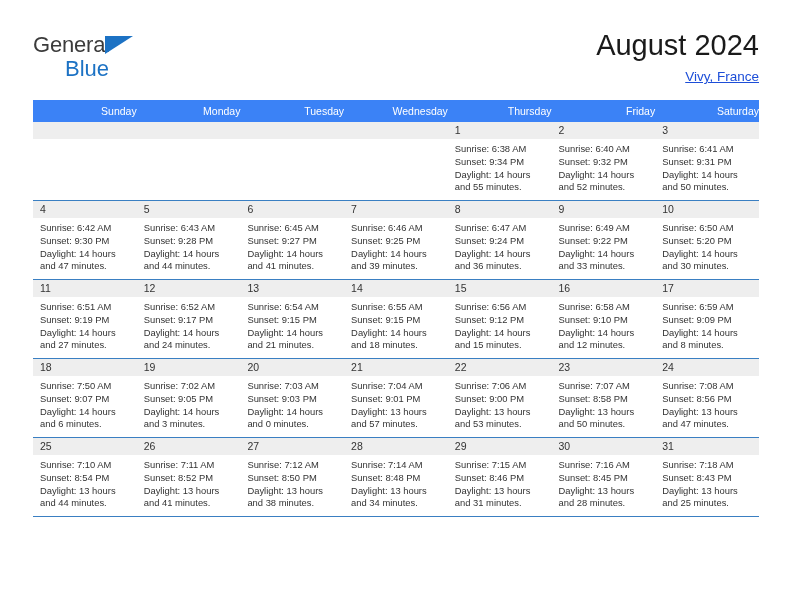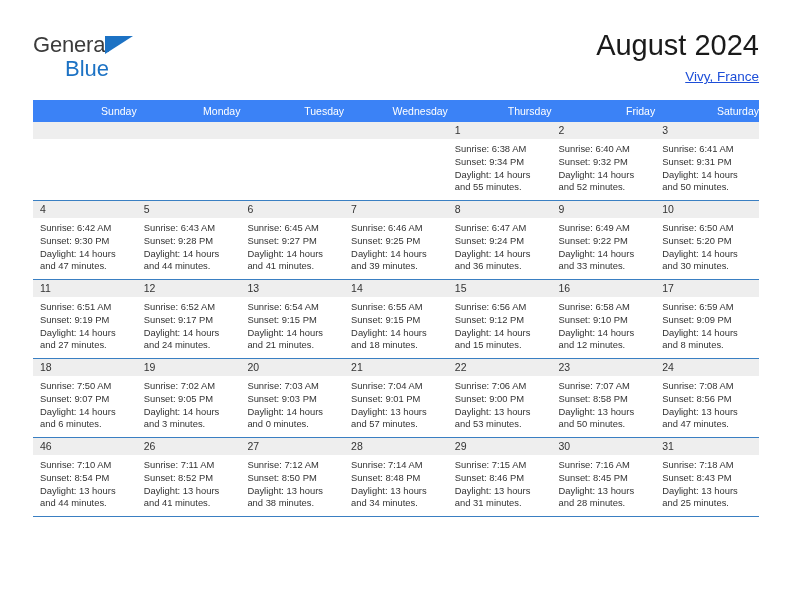--- a/index.html
+++ b/index.html
@@ -404,21 +404,21 @@
             <div class="cell-body">
               <div>Sunrise: 7:08 AM</div>
               <div>Sunset: 8:56 PM</div>
               <div class="daylight-line">Daylight: 13 hours</div>
               <div class="daylight-line">and 47 minutes.</div>
             </div>
           </td>
         </tr>
         <tr class="week">
           <td class="">
-            <div class="daynum-bar">46</div>
+            <div class="daynum-bar">25</div>
             <div class="cell-body">
               <div>Sunrise: 7:10 AM</div>
               <div>Sunset: 8:54 PM</div>
               <div class="daylight-line">Daylight: 13 hours</div>
               <div class="daylight-line">and 44 minutes.</div>
             </div>
           </td>
           <td class="">
             <div class="daynum-bar">26</div>
             <div class="cell-body">

